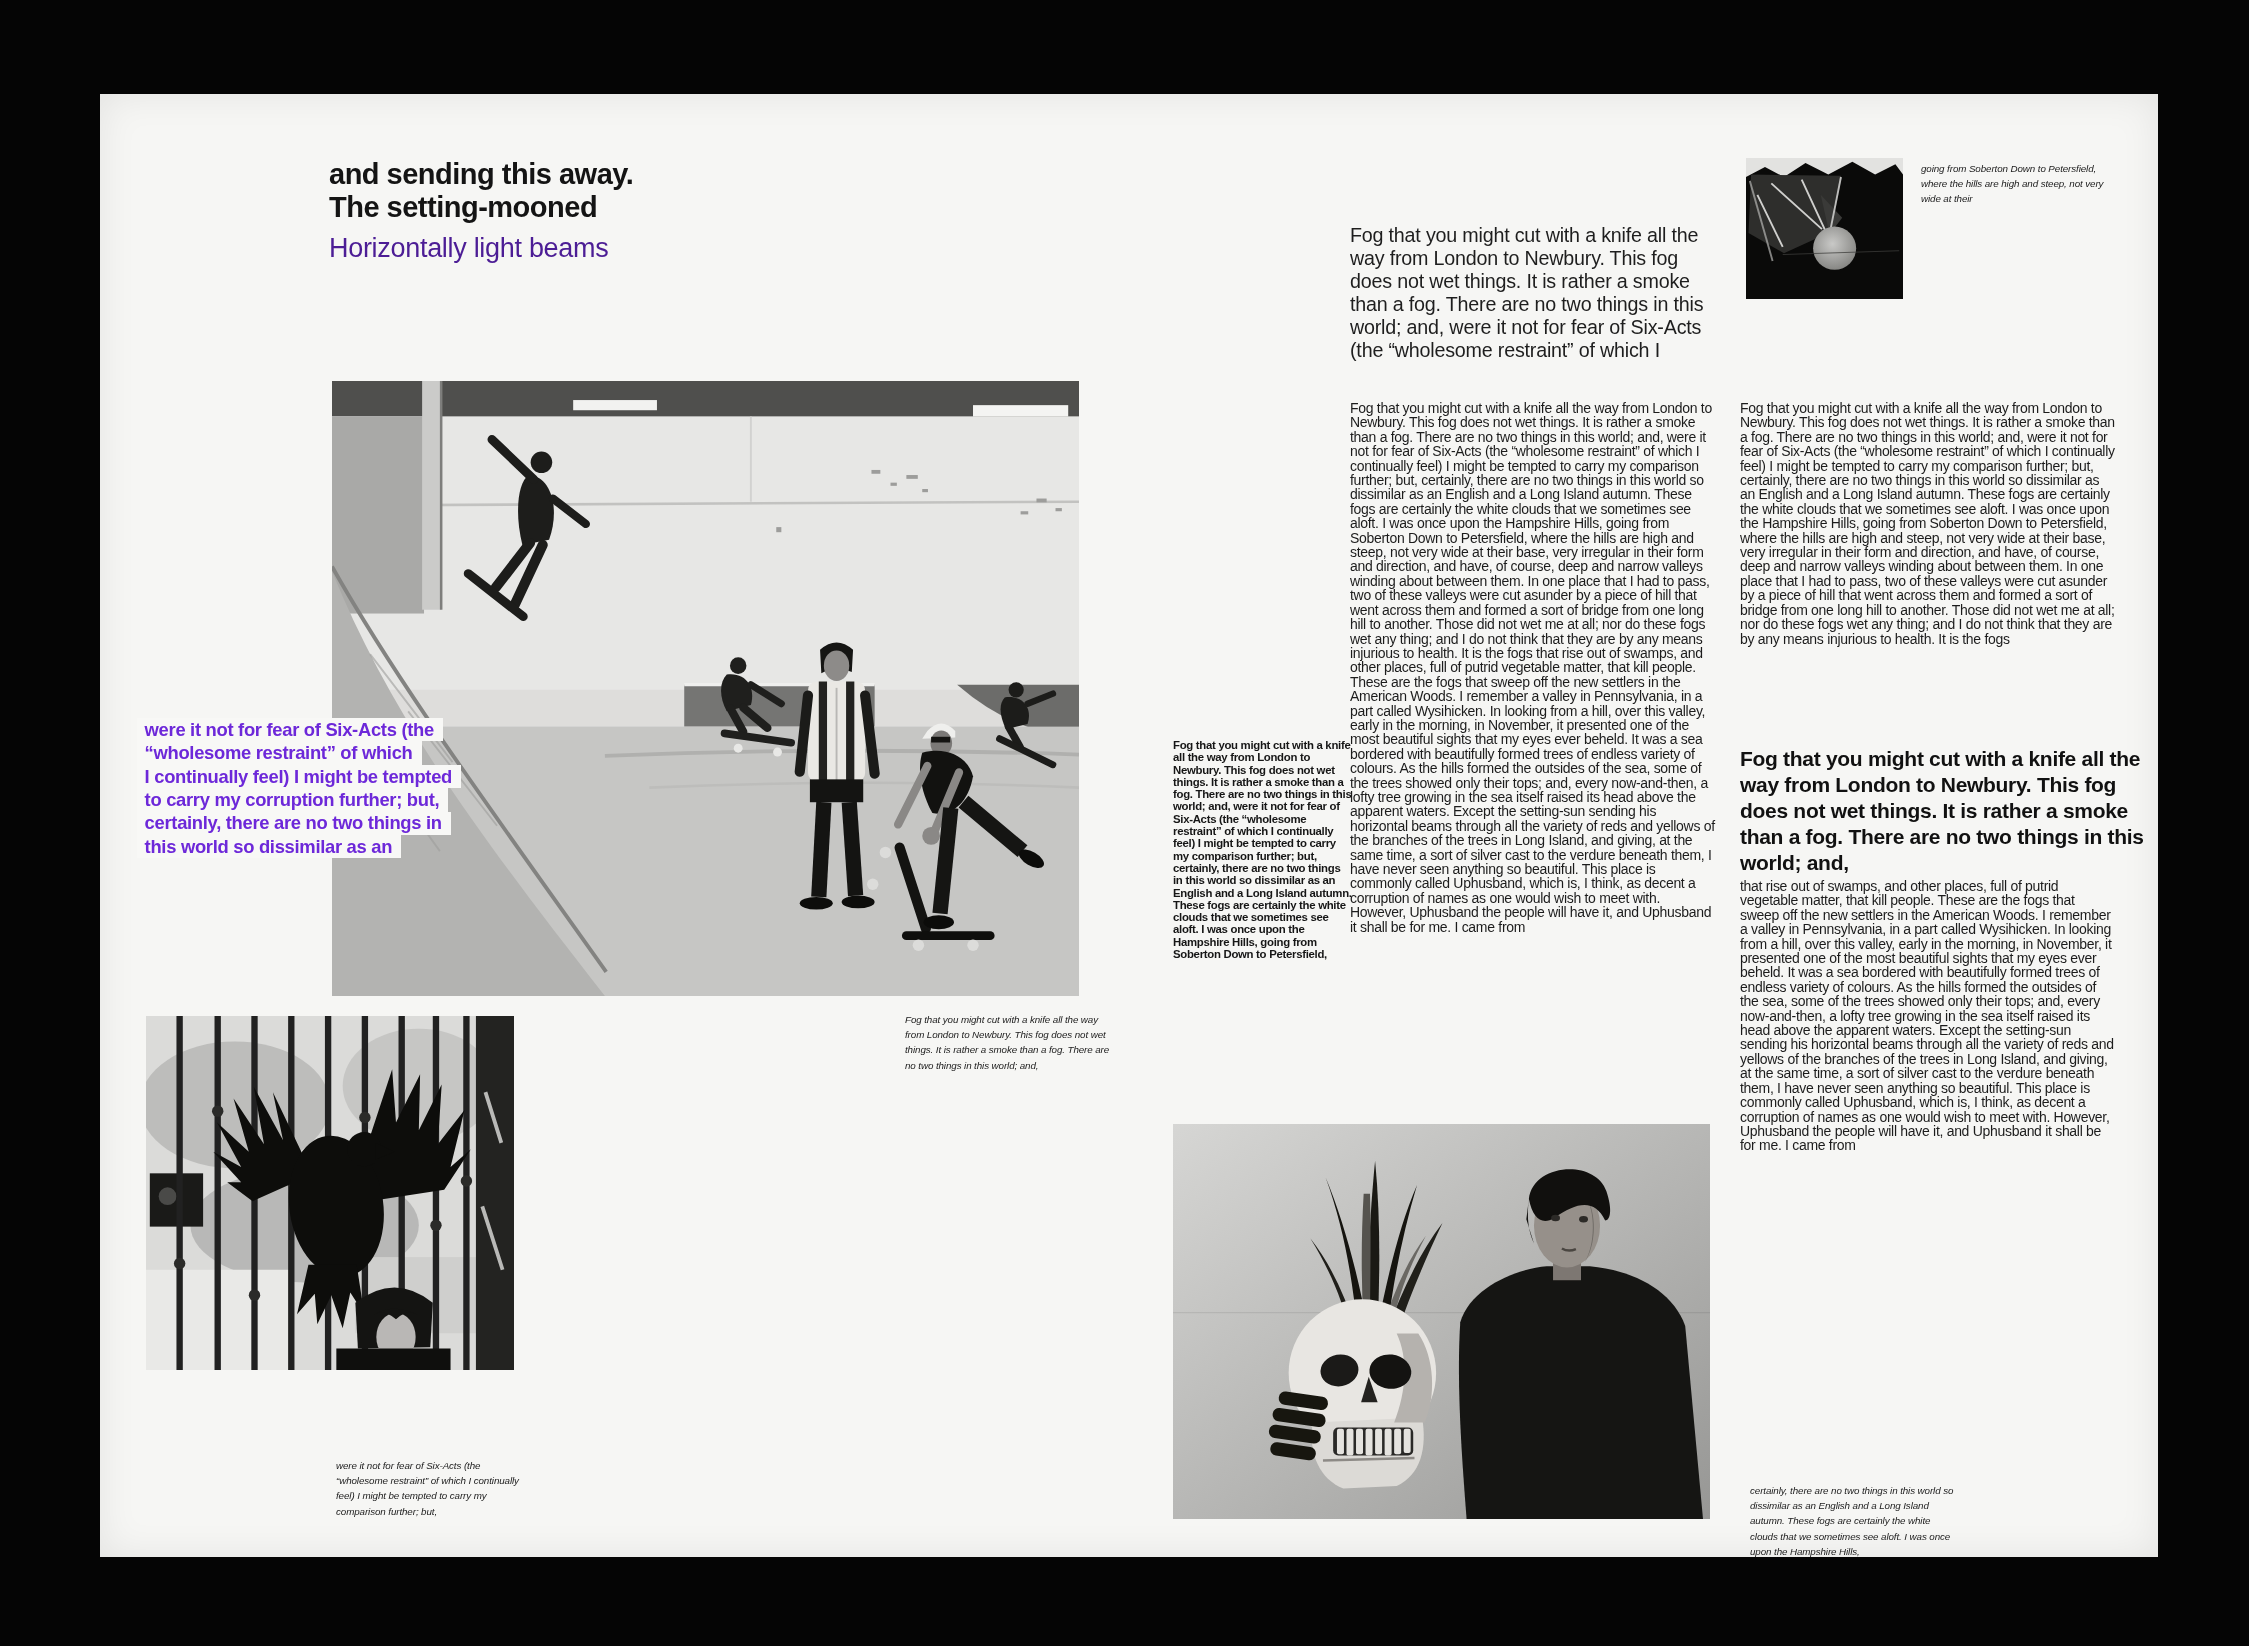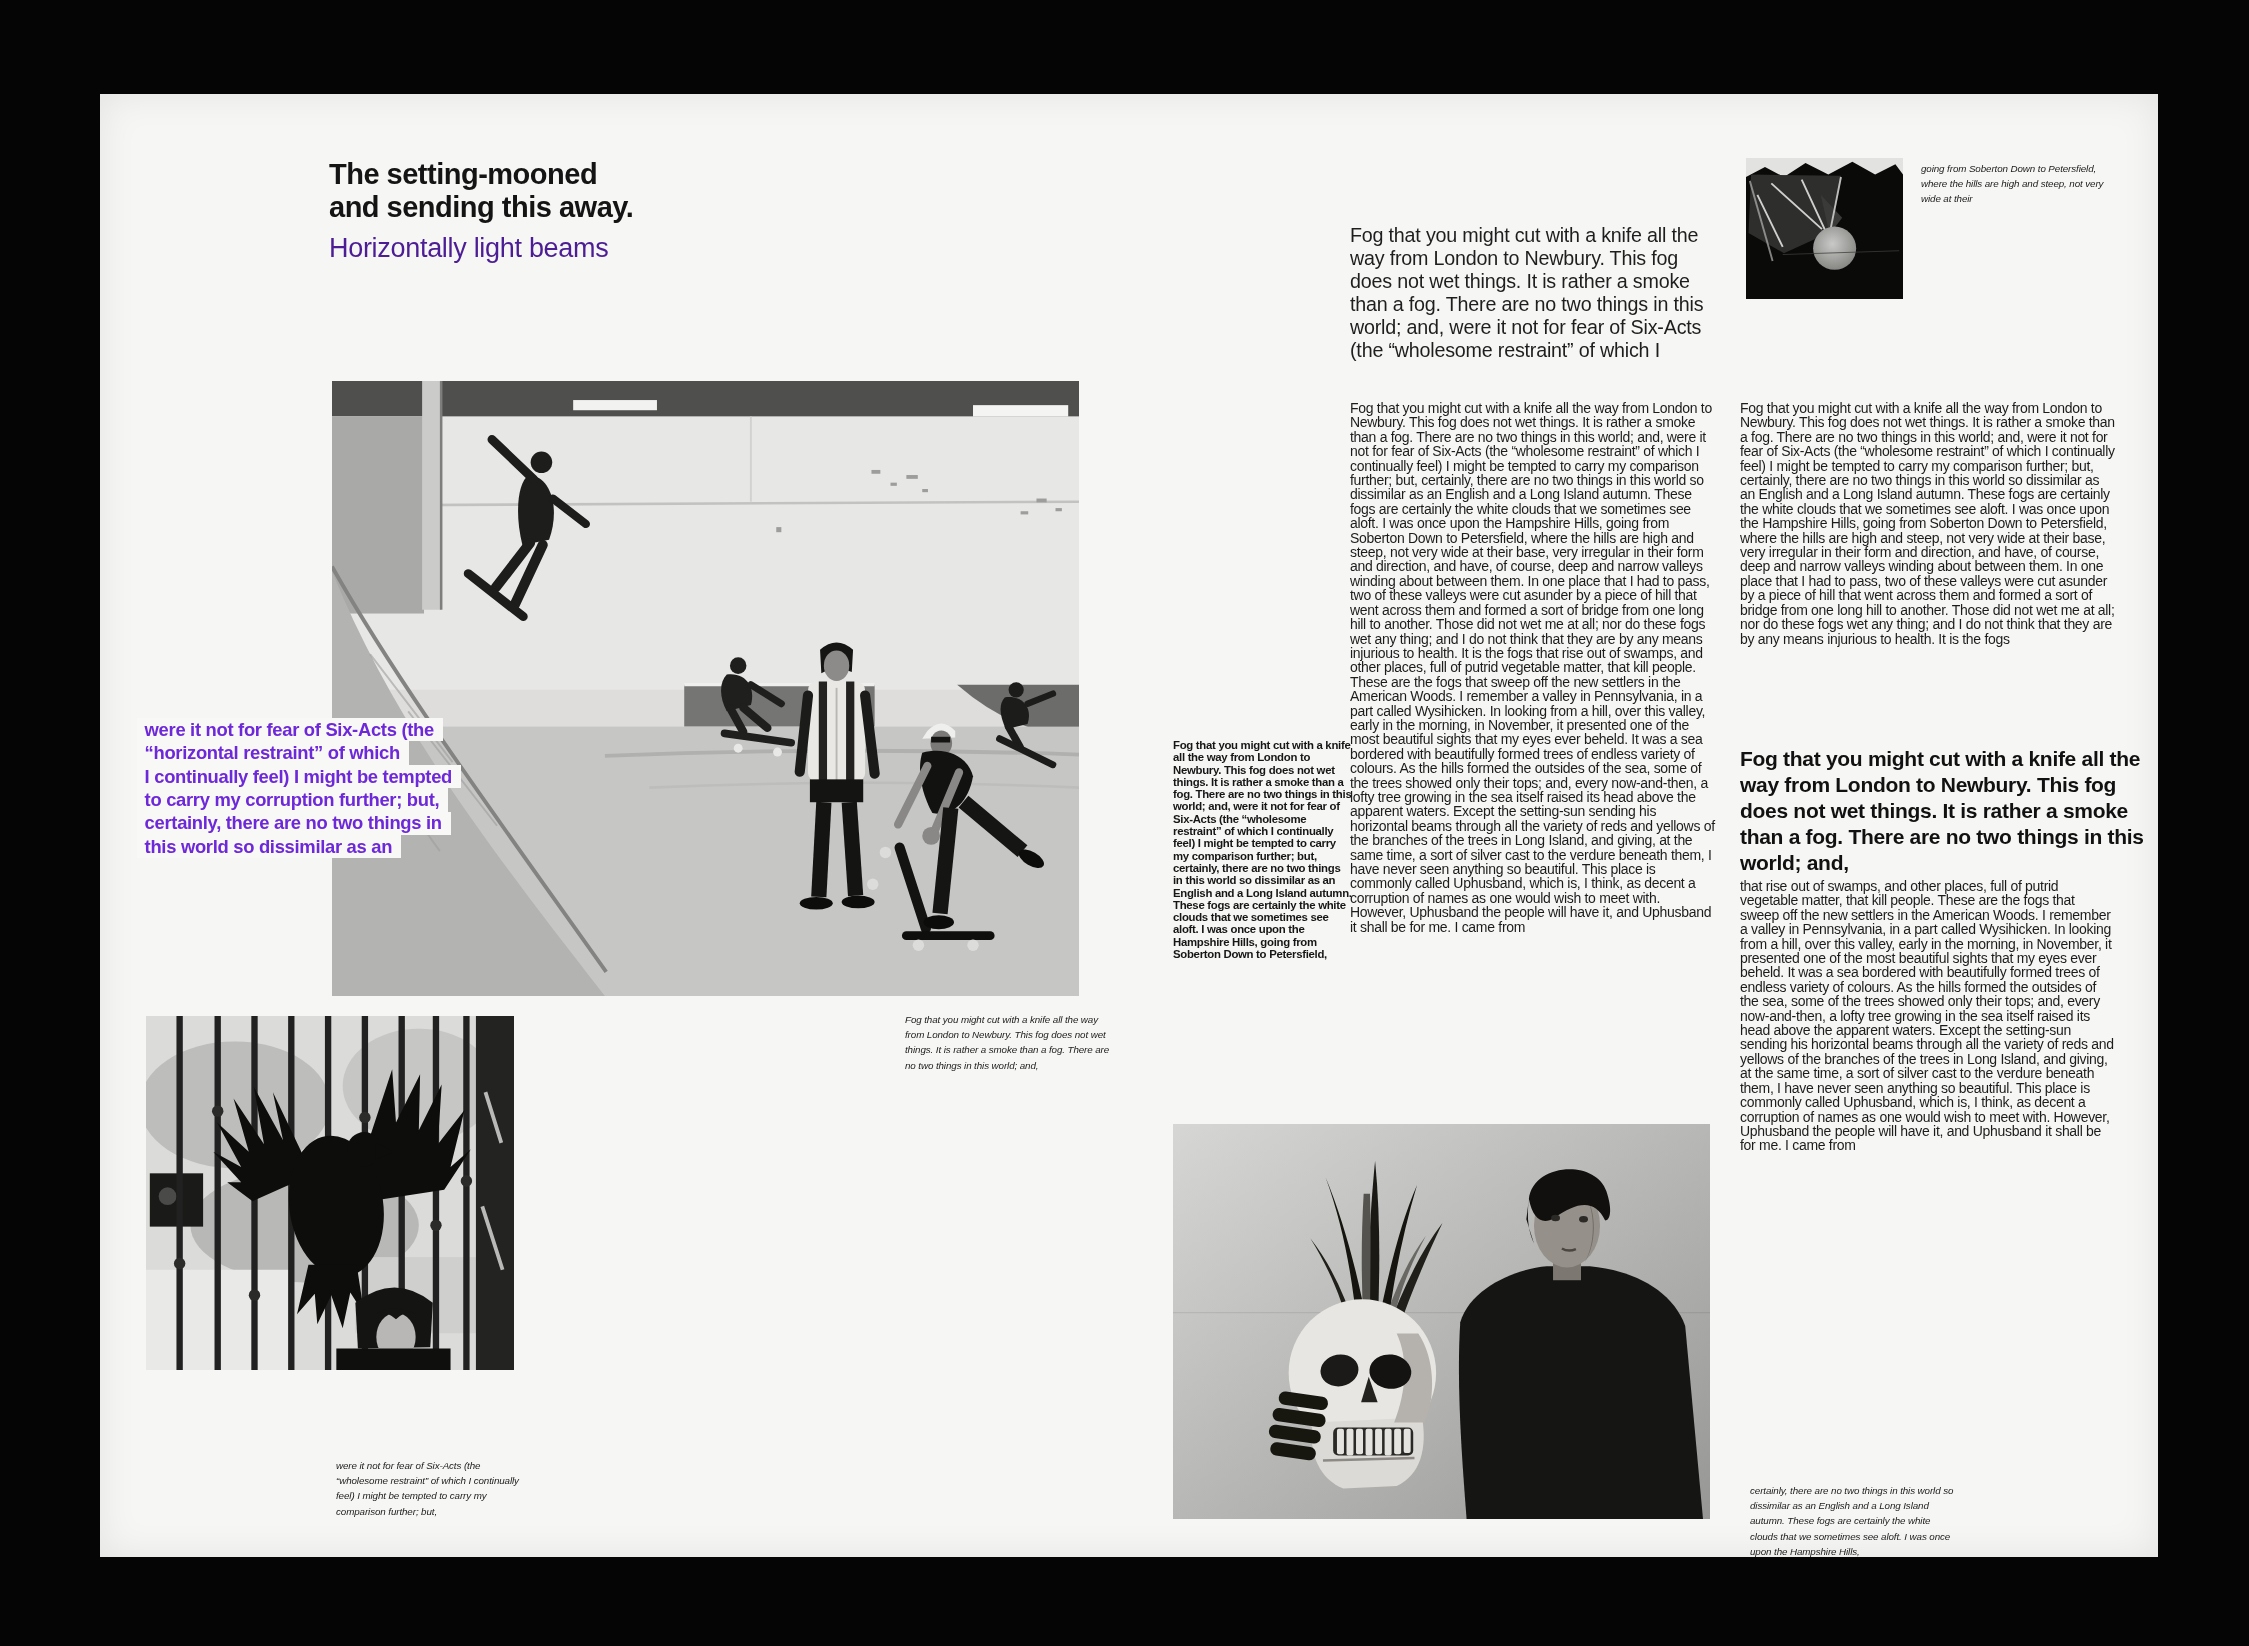--- a/index.html
+++ b/index.html
@@ -23,22 +23,22 @@
   .sidenote{font-weight:bold;font-size:11.4px;line-height:12.3px;letter-spacing:-0.3px;color:#161616;overflow:hidden;}
   .photo{display:block;}
   svg{display:block;}
 </style>
 </head>
 <body>
 
 <div class="page">
 
   <div class="abs" style="left:229px;top:64px;width:483px;">
+    <div class="title">and sending this away.</div>
     <div class="title">The setting-mooned</div>
-    <div class="title">and sending this away.</div>
     <div class="subtitle">Horizontally light beams</div>
   </div>
 
   <div class="abs photo" style="left:232px;top:287px;width:747px;height:615px;">
     <svg viewBox="0 0 1177 968" width="747" height="615" preserveAspectRatio="none">
       <rect x="0" y="0" width="1177" height="968" fill="#dedddb"></rect>
 
       <rect x="0" y="0" width="1177" height="56" fill="#4f4f4d"></rect>
       <rect x="380" y="30" width="132" height="16" fill="#f2f2f0"></rect>
       <rect x="1010" y="38" width="150" height="18" fill="#f4f4f2"></rect>
@@ -136,21 +136,21 @@
         <ellipse cx="1102" cy="752" rx="22" ry="11" fill="#0c0c0a" transform="rotate(30 1102 752)"></ellipse>
         <rect x="898" y="866" width="146" height="14" rx="7" fill="#0f0f0d"></rect>
         <circle cx="924" cy="888" r="9" fill="#dcdcda"></circle>
         <circle cx="1010" cy="888" r="9" fill="#dcdcda"></circle>
       </g>
     </svg>
   </div>
 
   <div class="abs" style="left:37px;top:624px;">
     <div class="overlay-line"><span>were it not for fear of Six-Acts (the</span></div>
-    <div class="overlay-line"><span>“horizontal restraint” of which</span></div>
+    <div class="overlay-line"><span>“wholesome restraint” of which</span></div>
     <div class="overlay-line"><span>I continually feel) I might be tempted</span></div>
     <div class="overlay-line"><span>to carry my corruption further; but,</span></div>
     <div class="overlay-line"><span>certainly, there are no two things in</span></div>
     <div class="overlay-line"><span>this world so dissimilar as an</span></div>
   </div>
 
   <div class="abs caption" style="left:805px;top:918px;width:210px;">Fog that you might cut with a knife all the way from London to Newbury. This fog does not wet things. It is rather a smoke than a fog. There are no two things in this world; and,</div>
 
   <div class="abs photo" style="left:46px;top:922px;width:368px;height:354px;">
     <svg viewBox="0 0 580 558" width="368" height="354" preserveAspectRatio="none">

